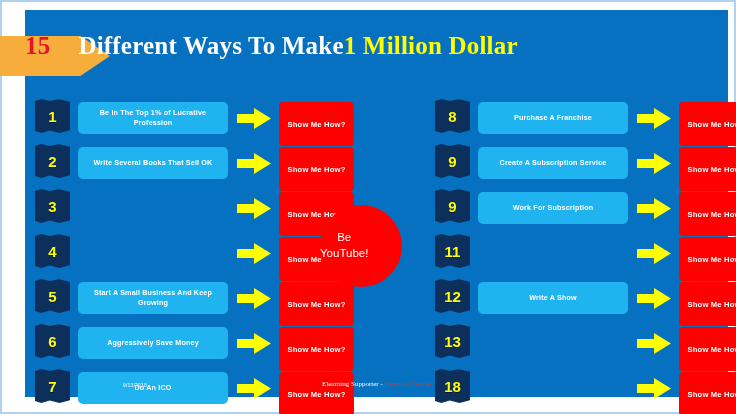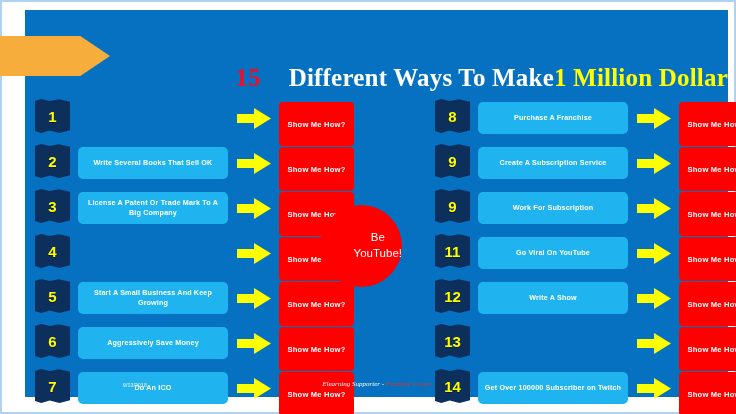--- a/index.html
+++ b/index.html
@@ -29,22 +29,22 @@
 
   
   #banner-arrow{
     position:absolute;left:-25px;top:26px;width:110px;height:40px;
     background:#f7ad3c;
     clip-path:polygon(0 0, 73% 0, 100% 50%, 73% 100%, 0 100%);
   }
 
   
   #title-row{
-    position:absolute;left:0;top:54px;width:703px;height:36px;
-    text-align:right;
+    position:absolute;left:0;top:22px;width:703px;height:36px;
+    text-align:left;
     white-space:nowrap;
     font-family:"Liberation Serif", serif;
     font-weight:bold;
     font-size:25px;
     letter-spacing:.2px;
   }
   #title-row span{display:inline-block;vertical-align:baseline;}
   .t-num{color:#e8112d;margin-right:28px;}
   .t-white{color:#ffffff;}
   .t-yellow{color:#ffff00;}
@@ -113,42 +113,42 @@
     color:#ffffff;font-size:7.6px;font-weight:bold;
     letter-spacing:.2px;
     text-align:center;
   }
 
   
   #center-circle{
     position:absolute;left:295px;top:195px;width:82px;height:82px;
     border-radius:50%;
     background:#ff0000;
-    display:flex;align-items:center;justify-content:flex-end;
+    display:flex;align-items:center;justify-content:flex-start;
     text-align:center;
     color:#ffffff;
     font-size:11.5px;
     line-height:1.35;
   }
 
   
   #date-stamp{
     position:absolute;left:60px;top:372px;width:100px;
     text-align:center;
     color:#cfe6f7;
     font-size:5px;font-weight:bold;
     letter-spacing:.2px;
   }
   #footer-credit{
     position:absolute;left:0;top:370px;width:703px;
     text-align:center;
     font-size:7px;
     font-family:"Liberation Serif", serif;
   }
-  #footer-credit .f-main{color:#ffffff;font-style:italic;}
+  #footer-credit .f-main{color:#ffffff;}
   #footer-credit .f-sep{color:#ffffff;}
   #footer-credit .f-course{color:#d33a2c;}
   #footer-credit .f-main{text-decoration:none;}
 </style>
 </head>
 <body>
 
 <div id="slide-outer">
 
   <div class="edge-rule top"></div>
@@ -164,20 +164,21 @@
       <span class="t-num">15</span><span class="t-white">Different Ways To Make </span><span class="t-yellow">1 Million Dollar</span>
     </div>
 
     <div class="column" id="col-left">
 
       <div class="row">
         <div class="flag">
           <div class="flag-shape"></div>
           <div class="flag-num">1</div>
         </div>
+        <div class="label-pill">Be In The Top 1% of Lucrative Profession</div>
         <div class="arrow">
             <div class="a-stem"></div>
             <div class="a-head"></div>
           </div>
         <div class="cta">Show Me How?</div>
       </div>
 
       <div class="row">
         <div class="flag">
           <div class="flag-shape"></div>
@@ -189,21 +190,20 @@
             <div class="a-head"></div>
           </div>
         <div class="cta">Show Me How?</div>
       </div>
 
       <div class="row">
         <div class="flag">
           <div class="flag-shape"></div>
           <div class="flag-num">3</div>
         </div>
-        <div class="label-pill">License A Patent Or Trade Mark To A Big Company</div>
         <div class="arrow">
             <div class="a-stem"></div>
             <div class="a-head"></div>
           </div>
         <div class="cta">Show Me How?</div>
       </div>
 
       <div class="row">
         <div class="flag">
           <div class="flag-shape"></div>
@@ -296,21 +296,20 @@
             <div class="a-head"></div>
           </div>
         <div class="cta">Show Me How?</div>
       </div>
 
       <div class="row">
         <div class="flag">
           <div class="flag-shape"></div>
           <div class="flag-num">11</div>
         </div>
-        <div class="label-pill">Go Viral On YouTube</div>
         <div class="arrow">
             <div class="a-stem"></div>
             <div class="a-head"></div>
           </div>
         <div class="cta">Show Me How?</div>
       </div>
 
       <div class="row">
         <div class="flag">
           <div class="flag-shape"></div>
@@ -332,39 +331,38 @@
         <div class="arrow">
             <div class="a-stem"></div>
             <div class="a-head"></div>
           </div>
         <div class="cta">Show Me How?</div>
       </div>
 
       <div class="row">
         <div class="flag">
           <div class="flag-shape"></div>
-          <div class="flag-num">14</div>
-        </div>
-        <div class="label-pill">Get Over 100000 Subscriber on Twitch</div>
+          <div class="flag-num">18</div>
+        </div>
         <div class="arrow">
             <div class="a-stem"></div>
             <div class="a-head"></div>
           </div>
         <div class="cta">Show Me How?</div>
       </div>
 
     </div>
 
     <div id="center-circle">
       <div>
         <div>Be</div>
         <div>YouTube!</div>
       </div>
     </div>
 
     <div id="date-stamp">9/13/2018</div>
 
     <div id="footer-credit">
-      <span class="f-main">Elearning Supporter</span><span class="f-sep"> - </span><span class="f-course">Example Create</span>
+      <span class="f-main">Elearning Supporter</span><span class="f-sep"> - </span><span class="f-course">Example Course</span>
     </div>
 
   </div>
 </div>
 
 </body></html>

